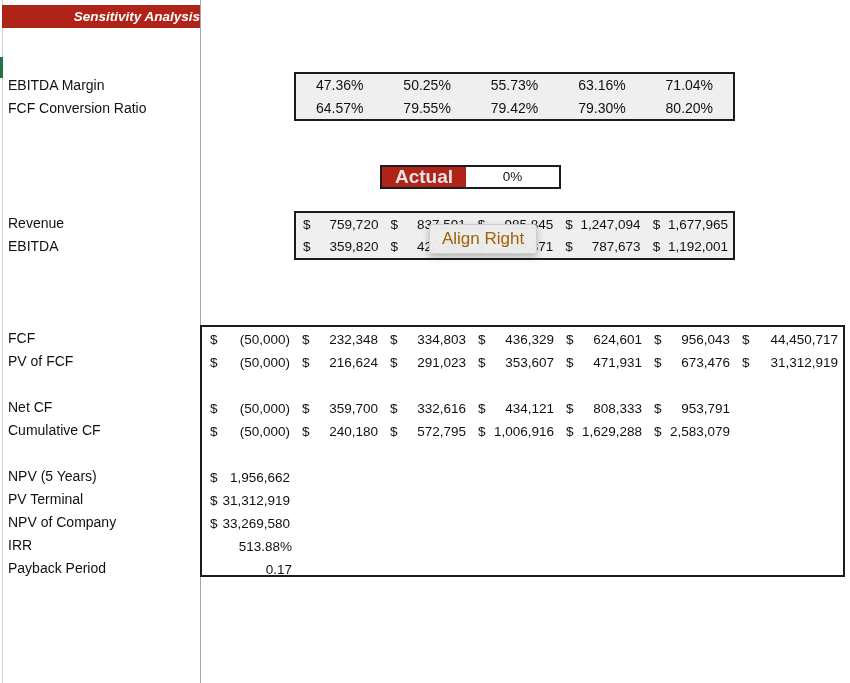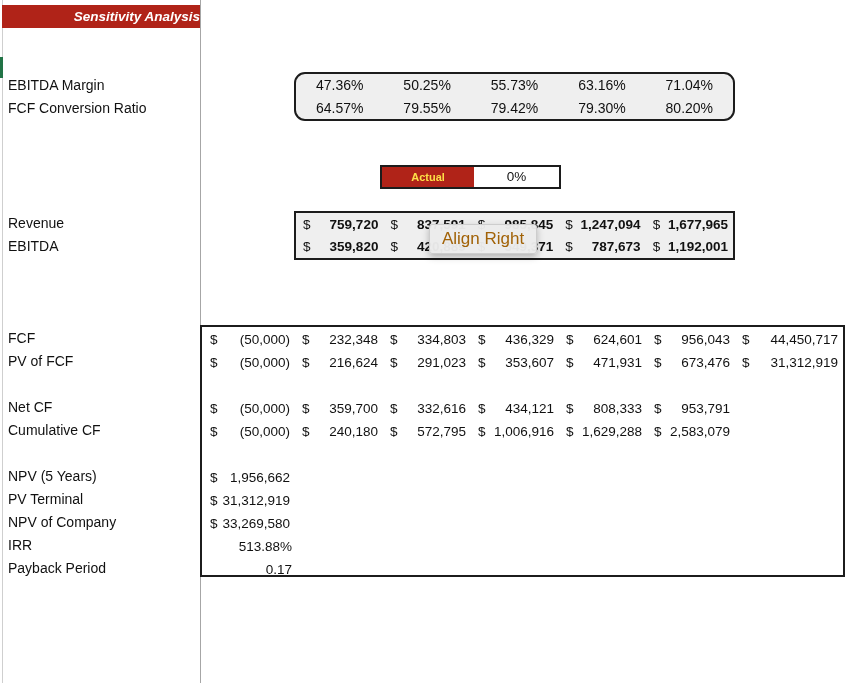--- a/index.html
+++ b/index.html
@@ -19,26 +19,26 @@
   .lbl { position:absolute; left:8px; height:23px; line-height:23px; font-size:14px; white-space:nowrap; }
 
   .tbl { position:absolute; border:2px solid #1c1c1c; }
   .fill { background:#efefef; }
   .row { display:flex; height:22.5px; }
   .pcell { flex:1; text-align:center; font-size:14px; line-height:22.5px; }
 
   .mcell { display:flex; justify-content:space-between; align-items:center;
     font-size:13.5px; height:22.5px; padding:0 5px 0 7px; flex:1; }
   .mcell .cur { flex:0 0 auto; }
-  .mcell .val { flex:0 0 auto;font-weight:bold; }
+  .mcell .val { flex:0 0 auto; }
 
   #actual-box { position:absolute; left:380px; top:165px; width:181px; height:24px;
     border:2px solid #1c1c1c; display:flex; background:#fff; }
-  #actual-cell { width:92px; background:#B02318; color:#fde047; font-weight:bold;
-    font-size:11px; text-align:center; line-height:20px; }
+  #actual-cell { width:84px; background:#B02318; color:#e5e5e5; font-weight:bold;
+    font-size:19px; text-align:center; line-height:20px; }
   #scenario-cell { flex:1; text-align:center; font-size:13.5px; line-height:20px; color:#111; }
 
   #big-table { position:absolute; left:200px; top:325px; width:645px; height:252px;
     border:2px solid #1c1c1c; background:#fff; }
   .acell { position:absolute; height:23px; display:flex; justify-content:space-between;
     align-items:center; font-size:13.5px; padding:0 5px 0 7px; }
   .acell.end { justify-content:flex-end; padding-right:3px; }
 
   
   .cB { left:1px;  width:92px; }
@@ -76,21 +76,21 @@
   <div class="lbl" style="top:327px">FCF</div>
   <div class="lbl" style="top:350px">PV of FCF</div>
   <div class="lbl" style="top:396px">Net CF</div>
   <div class="lbl" style="top:419px">Cumulative CF</div>
   <div class="lbl" style="top:465px">NPV (5 Years)</div>
   <div class="lbl" style="top:488px">PV Terminal</div>
   <div class="lbl" style="top:511px">NPV of Company</div>
   <div class="lbl" style="top:534px">IRR</div>
   <div class="lbl" style="top:557px">Payback Period</div>
 
-  <div class="tbl fill" style="left:294px; top:72px; width:441px; height:49px;border-radius:11px;">
+  <div class="tbl fill" style="left:294px; top:72px; width:441px; height:49px;">
     <div class="row">
       <div class="pcell">47.36%</div>
       <div class="pcell">50.25%</div>
       <div class="pcell">55.73%</div>
       <div class="pcell">63.16%</div>
       <div class="pcell">71.04%</div>
     </div>
     <div class="row">
       <div class="pcell">64.57%</div>
       <div class="pcell">79.55%</div>

